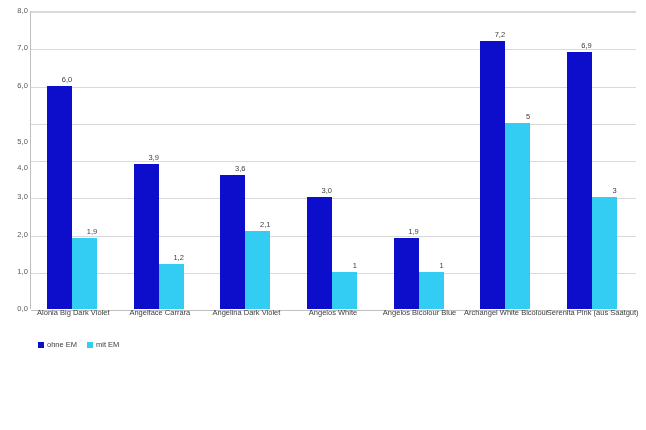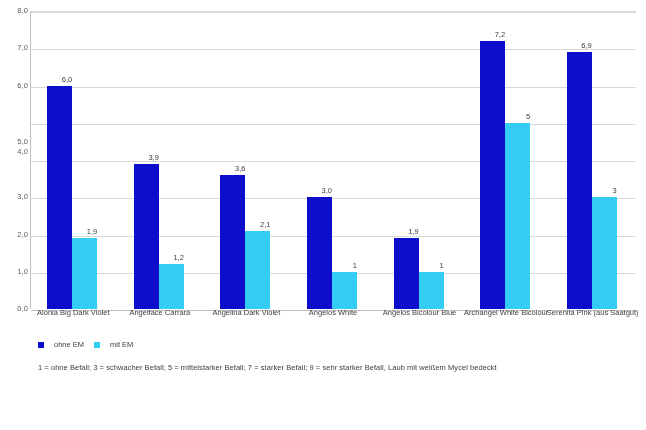--- a/index.html
+++ b/index.html
@@ -93,21 +93,21 @@
     display: flex;
     align-items: center;
     gap: 10px;
     font-size: 7.5px;
     line-height: 9px;
     color: #404040;
   }
   .legend-item {
     display: flex;
     align-items: center;
-    gap: 10px;
+    gap: 3px;
   }
   .legend-swatch {
     width: 6px;
     height: 6px;
     display: inline-block;
   }
   .legend-swatch.ohne { background: #0D0DCC; }
   .legend-swatch.mit  { background: #33CCF2; }
 
   
@@ -125,21 +125,21 @@
 </head>
 <body>
 
 <div id="chart-root">
 
   <div id="y-axis">
       <div class="ytick" style="top: 305px;">0,0</div>
       <div class="ytick" style="top: 267.75px;">1,0</div>
       <div class="ytick" style="top: 230.5px;">2,0</div>
       <div class="ytick" style="top: 193.25px;">3,0</div>
-      <div class="ytick" style="top: 148px;">4,0</div>
+      <div class="ytick" style="top: 164px;">4,0</div>
       <div class="ytick" style="top: 118.75px; margin-top: 19px;">5,0</div>
       <div class="ytick" style="top: 81.5px;">6,0</div>
       <div class="ytick" style="top: 44.25px;">7,0</div>
       <div class="ytick" style="top: 7px;">8,0</div>
     </div>
 
   <div id="plot-area">
       <div class="gridline axis-base" style="top: 298px;"></div>
       <div class="gridline" style="top: 260.75px;"></div>
       <div class="gridline" style="top: 223.5px;"></div>
@@ -193,15 +193,14 @@
       <div class="legend-item">
         <span class="legend-swatch ohne" style="background: rgb(13, 13, 204);"></span>
         <span>ohne EM</span>
       </div>
       <div class="legend-item">
         <span class="legend-swatch mit" style="background: rgb(51, 204, 242);"></span>
         <span>mit EM</span>
       </div>
     </div>
 
-  <div id="footnote">1 = ohne Befall; 3 = schwacher Befall; 5 = mittelstarker Befall; 7 = starker Befall; 9 = sehr starker Befall, Laub mit weißem Mycel bedeckt</div>
 
 </div>
 
 </body></html>

